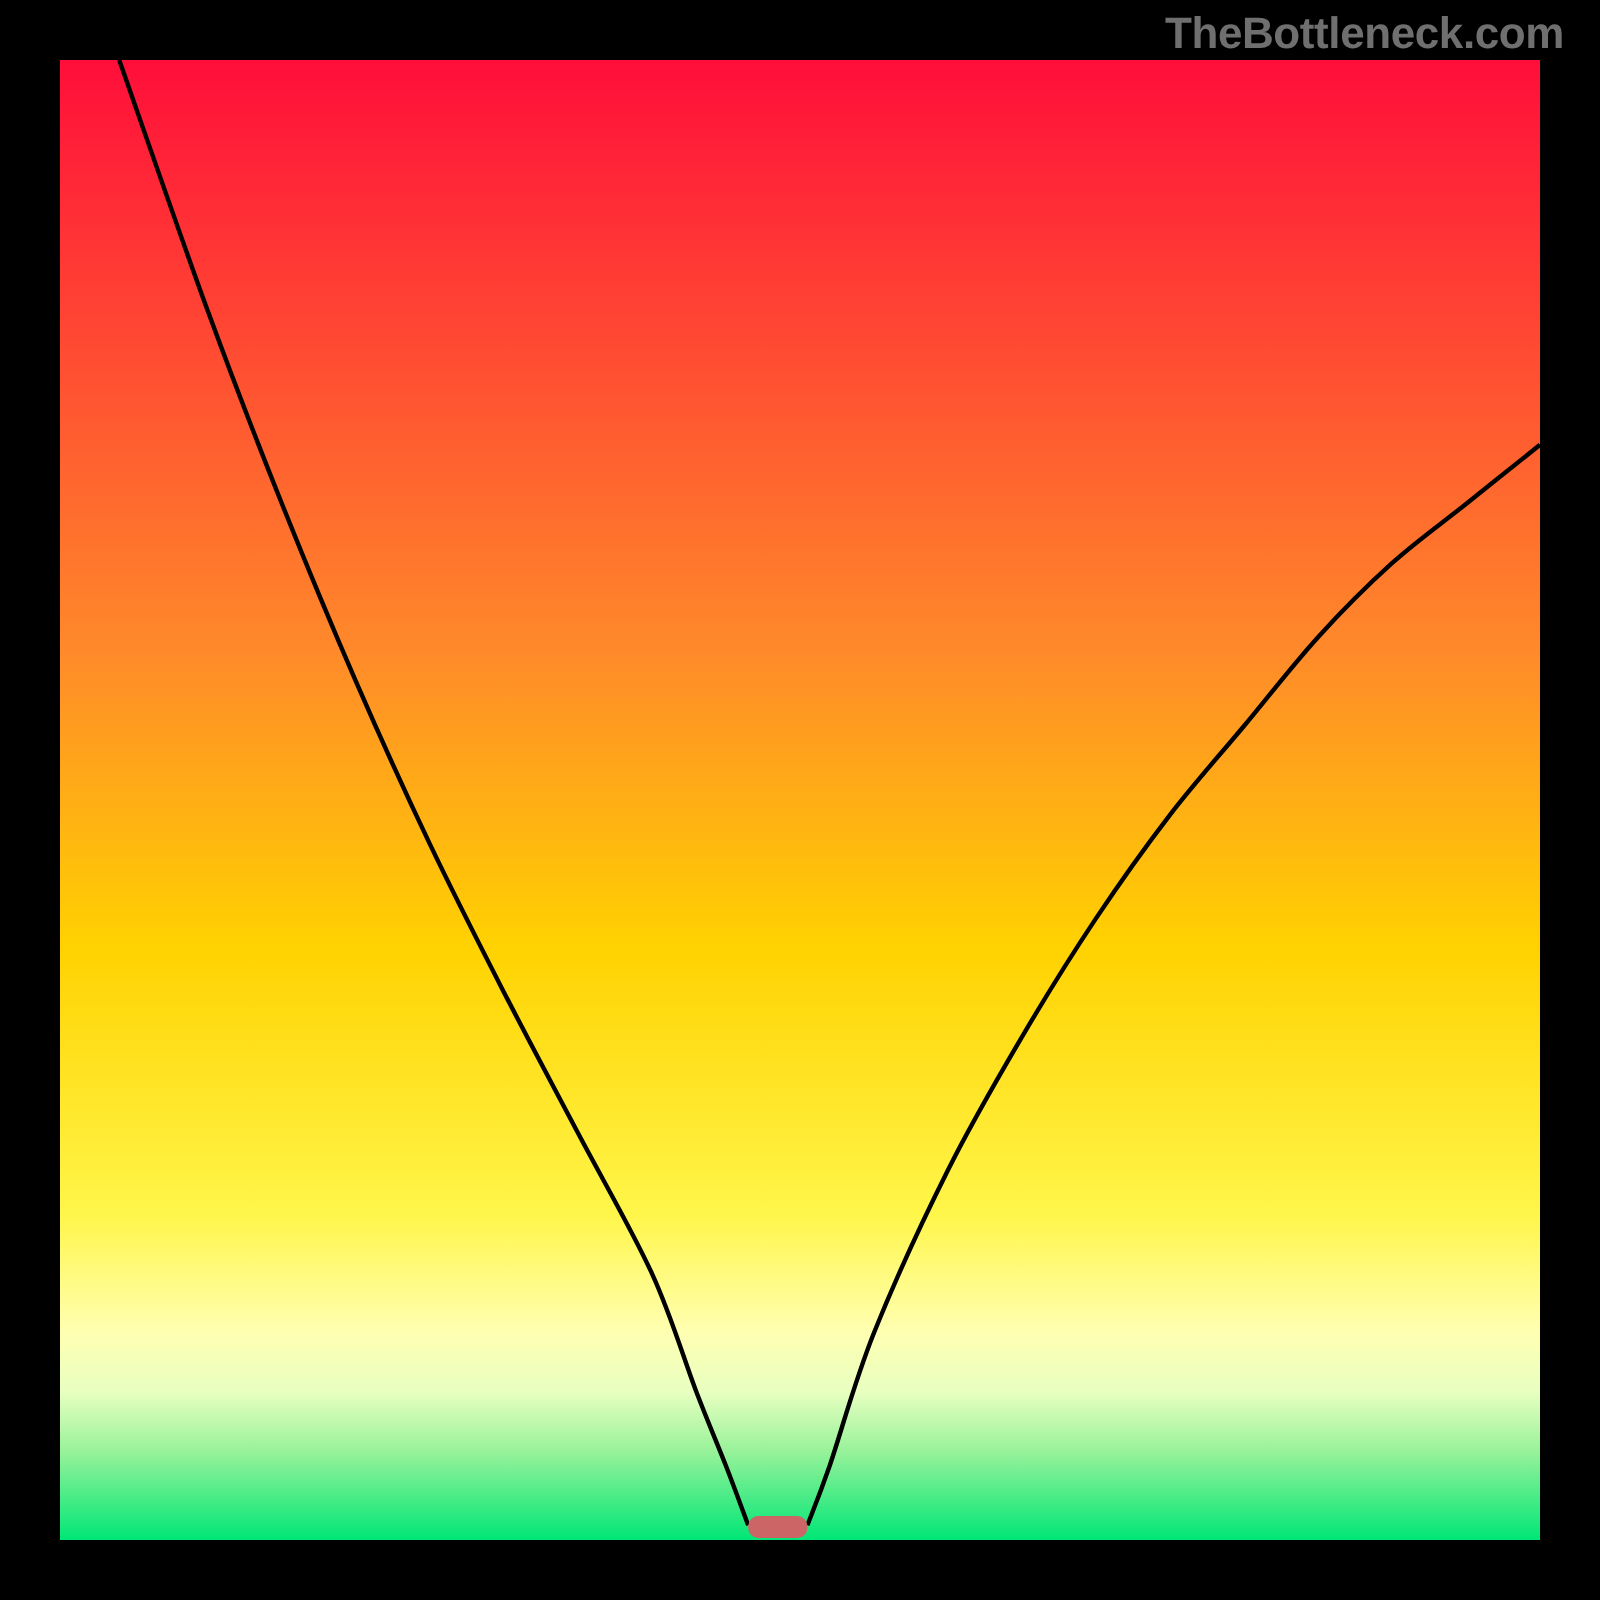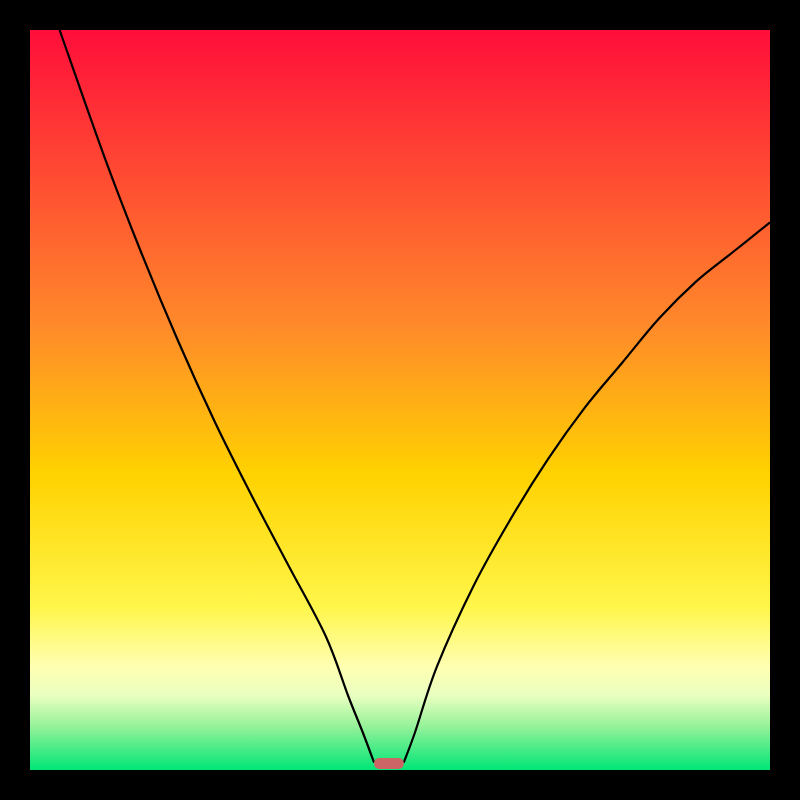--- a/index.html
+++ b/index.html
@@ -29,20 +29,21 @@
   svg {
     position: absolute;
     top: 0;
     left: 0;
   }
 </style>
 </head>
 <body>
 
 <div class="container">
+  <div class="watermark">TheBottleneck.com</div>
   <svg id="chart-svg" width="800" height="800">
     <defs>
       <linearGradient id="bg-grad" x1="0" y1="0" x2="0" y2="1">
           <stop offset="0%" stop-color="#ff0e3a"></stop>
           <stop offset="40%" stop-color="#ff8a2a"></stop>
           <stop offset="60%" stop-color="#ffd200"></stop>
           <stop offset="78%" stop-color="#fff64a"></stop>
           <stop offset="86%" stop-color="#ffffb2"></stop>
           <stop offset="90%" stop-color="#e8ffc0"></stop>
           <stop offset="94%" stop-color="#98f29a"></stop>

